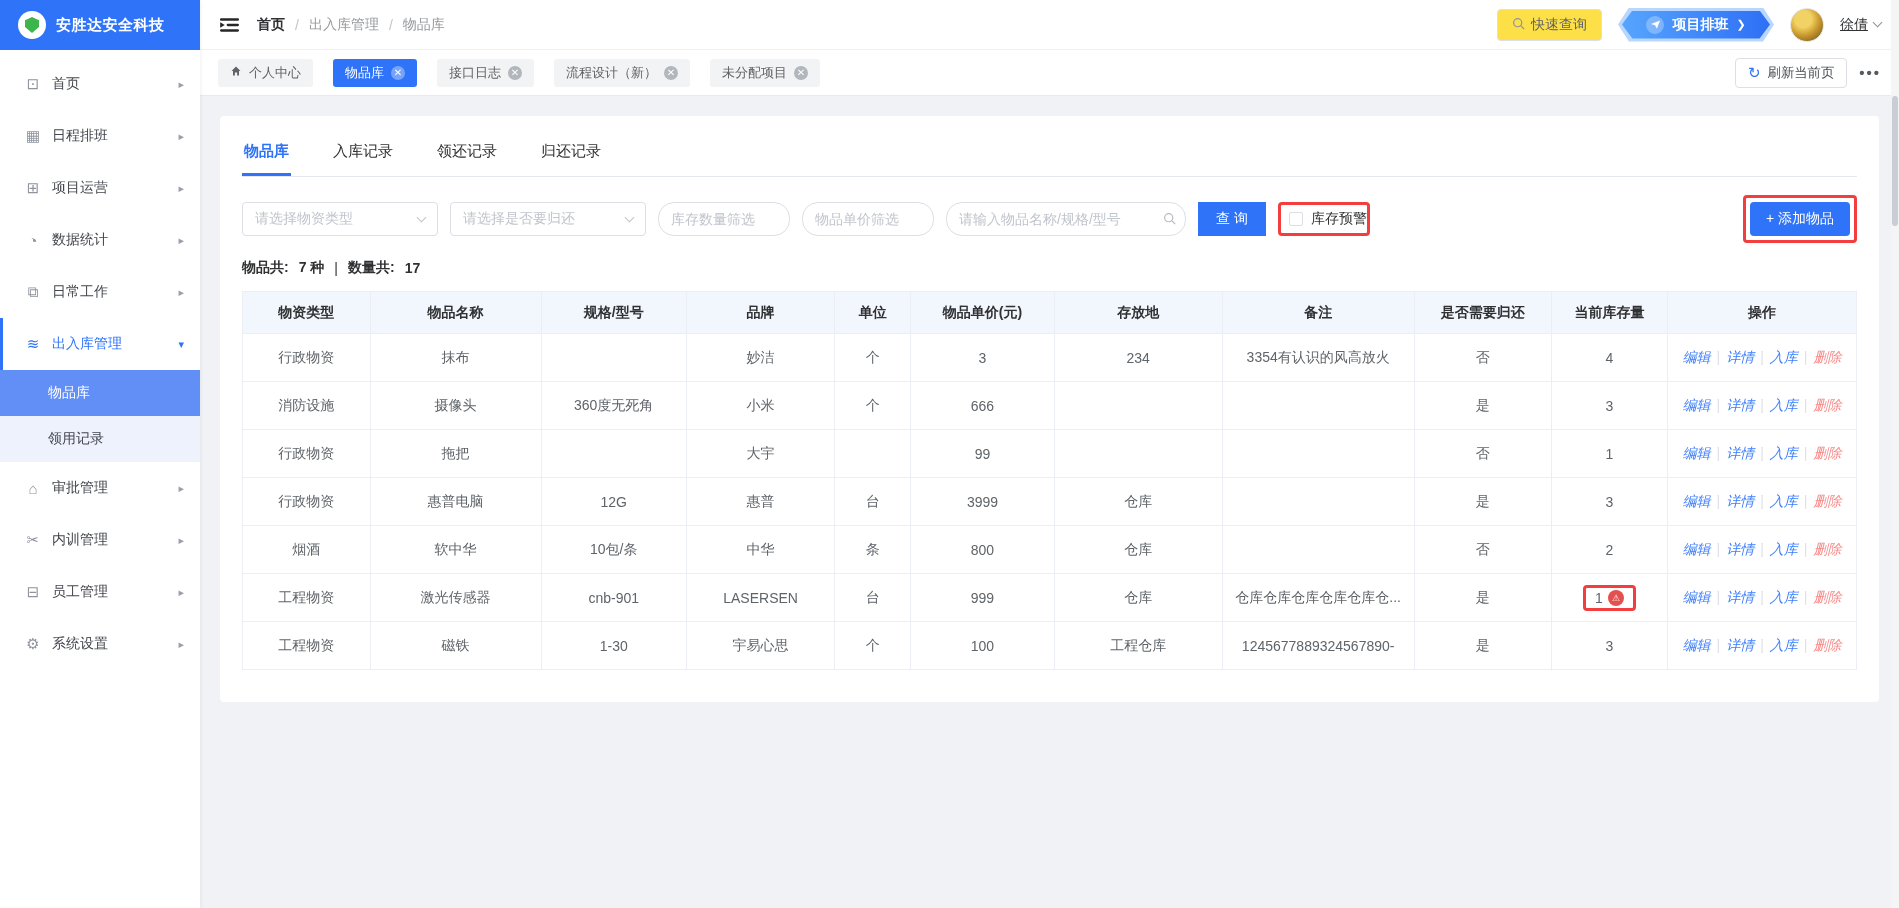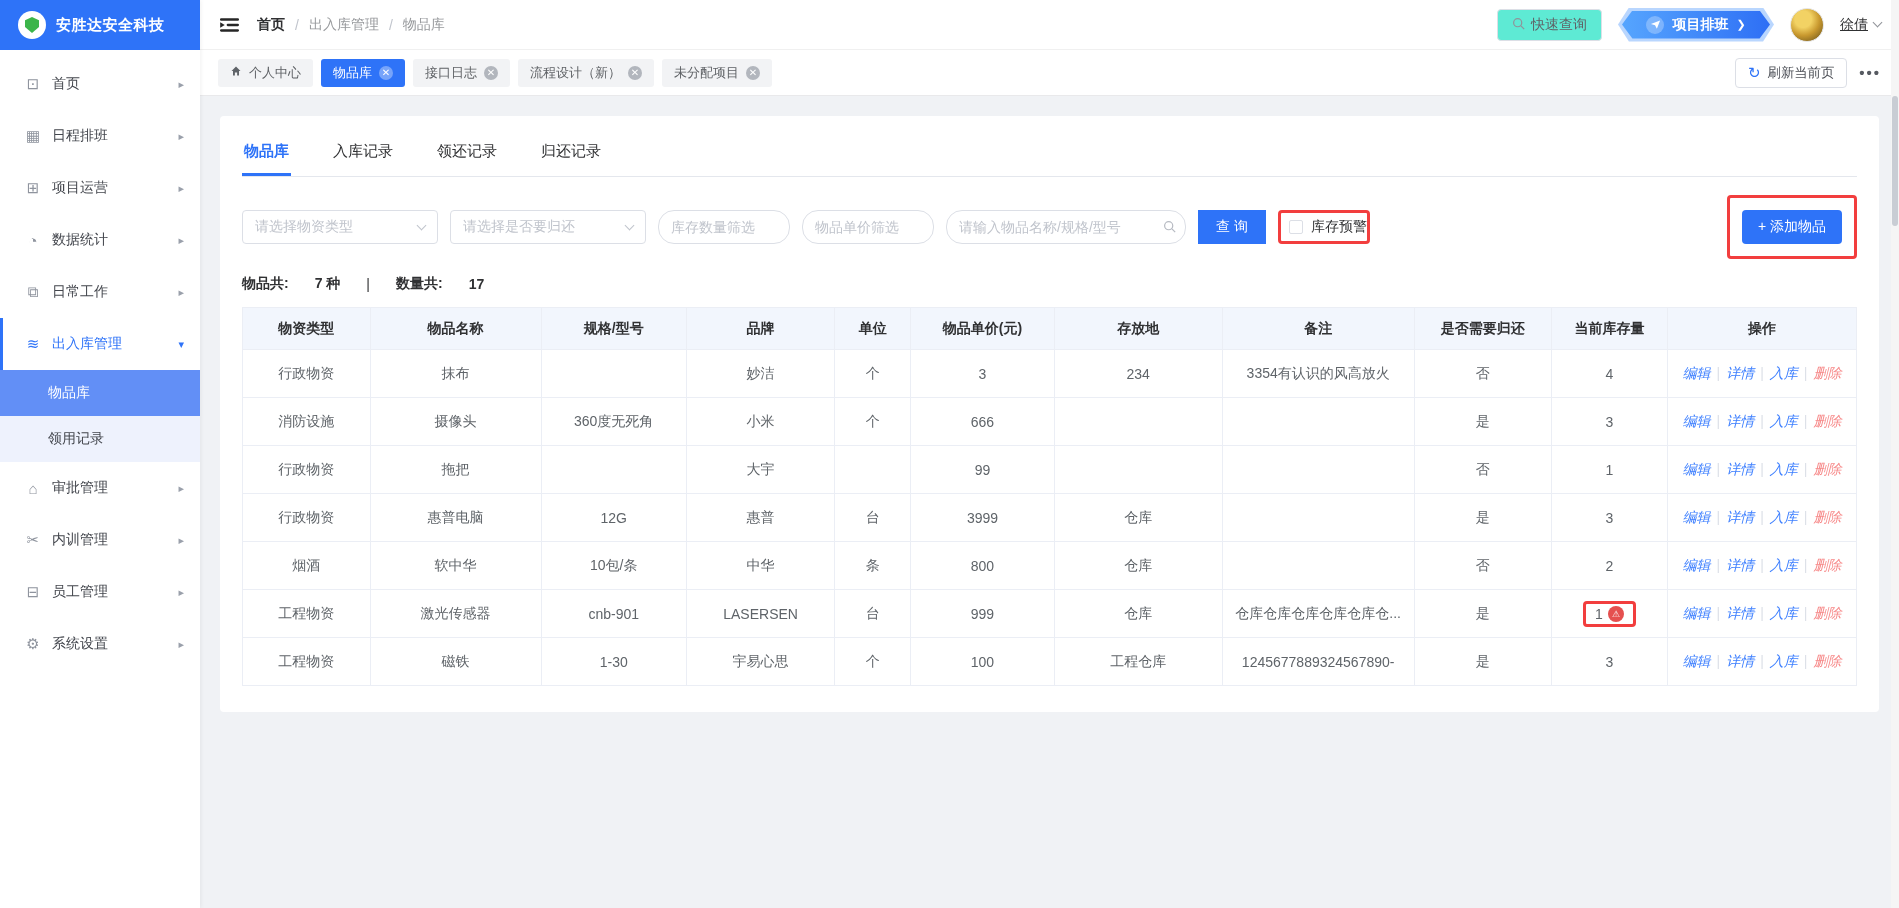--- a/index.html
+++ b/index.html
@@ -27,21 +27,21 @@
   .right { flex:1; display:flex; flex-direction:column; min-width:0; }
 
   
   .topbar { height:50px; background:#fff; display:flex; align-items:center; padding:0 18px 0 20px; border-bottom:1px solid #f0f0f0; }
   .fold-icon { margin-right:18px; cursor:pointer; display:flex; align-items:center; }
   .crumbs { display:flex; align-items:center; gap:10px; }
   .crumb-first { font-weight:bold; color:#303133; }
   .crumb { color:#97999c; }
   .crumb-sep { color:#c0c4cc; }
   .topbar-right { margin-left:auto; display:flex; align-items:center; gap:16px; }
-  .quick-btn { height:32px; border:1px solid #dcdfe6; border-radius:4px; background:#5eead4; color:#606266;
+  .quick-btn { height:32px; border:1px solid #dcdfe6; border-radius:4px; background:#fde047; color:#606266;
     display:flex; align-items:center; gap:6px; padding:0 14px; cursor:pointer; font-size:14px; }
   .hex-outer { padding:3px 4px; background:#b9d6fe; clip-path:polygon(7% 0,93% 0,100% 50%,93% 100%,7% 100%,0 50%); cursor:pointer; }
   .hex-inner { height:28px; min-width:148px; background:linear-gradient(90deg,#56a5fe,#2e6ff5);
     clip-path:polygon(7% 0,93% 0,100% 50%,93% 100%,7% 100%,0 50%);
     display:flex; align-items:center; justify-content:center; gap:8px; color:#fff; font-weight:bold; padding:0 16px; }
   .badge-icn { width:18px; height:18px; border-radius:50%; background:rgba(255,255,255,.28); display:flex; align-items:center; justify-content:center; }
   .badge-arrow { font-size:11px; }
   .avatar { width:34px; height:34px; border-radius:50%; cursor:pointer;
     background:radial-gradient(circle at 38% 32%, #f2d264 0 28%, #c9992f 55%, #5e4a17 100%); border:1px solid #e5e5e5;}
   .username { display:flex; align-items:center; gap:6px; cursor:pointer; color:#303133;text-decoration:underline; }
@@ -75,24 +75,24 @@
   .f-select .caret { margin-left:auto; width:7px; height:7px; border-right:1.5px solid #c0c4cc; border-bottom:1.5px solid #c0c4cc; transform:rotate(45deg); margin-top:-4px; }
   .f-input { height:34px; border:1px solid #dcdfe6; border-radius:16px; padding:0 12px; color:#606266; width:132px; font-size:14px; font-family:inherit; }
   .f-input::placeholder { color:#c0c4cc; }
   .f-search-wrap { position:relative; }
   .f-search { width:240px; padding-right:30px; }
   .search-glyph { position:absolute; right:10px; top:10px; color:#b6bac2; }
   .query-btn { height:34px; background:#2e73f8; color:#fff; border:none; border-radius:0; padding:0 18px; font-size:14px; cursor:pointer; }
   .red-box { border:3px solid #f23e3e; border-radius:4px; }
   .warn-check { display:flex; align-items:center; gap:8px; padding:5px 0 5px 8px; cursor:pointer; }
   .checkbox { width:14px; height:14px; border:1px solid #dcdfe6; border-radius:2px; background:#fff; }
-  .add-wrap { margin-left:auto; padding:12px; }
+  .add-wrap { margin-left:auto; padding:4px; }
   .add-btn { height:34px; background:#2e73f8; color:#fff; border:none; border-radius:4px; padding:0 16px; font-size:14px; cursor:pointer; }
 
-  .summary { margin:16px 0 14px; font-weight:bold; color:#303133; display:flex; align-items:center; gap:26px; }
+  .summary { margin:16px 0 14px; font-weight:bold; color:#303133; display:flex; align-items:center; gap:10px; }
   .summary .sep { color:#303133; font-weight:normal; }
 
   table { width:100%; border-collapse:collapse; table-layout:fixed; }
   th,td { border:1px solid #ebeef5; text-align:center; font-size:14px; overflow:hidden; white-space:nowrap; text-overflow:ellipsis; }
   th { background:#f2f6fd; color:#303133; font-weight:bold; height:42px; padding:0 6px; }
   td { height:48px; color:#5f6469; padding:0 6px; background:#fff; }
   .op-link { color:#3d7fff; cursor:pointer; text-decoration:none;font-style:italic; }
   .op-link.danger { color:#f78989; }
   .op-sep { color:#dde1e8; margin:0 6px; }
   .stock-warn { display:inline-flex; align-items:center; gap:5px; padding:2px 9px; }
@@ -212,21 +212,21 @@
         </div>
         <div class="avatar"></div>
         <div class="username">
           <span>徐倩</span>
           <span class="caret-down"></span>
         </div>
       </div>
     </header>
 
     <div class="chipbar">
-      <div id="chips" style="display:flex;gap:8px;">
+      <div id="chips" style="display:flex;gap:20px;">
           <div class="chip">
             <span><svg width="12" height="12" viewBox="0 0 16 16">
                 <path d="M8 2 L14 8 H12 V14 H9.5 V10 H6.5 V14 H4 V8 H2 Z" fill="#5f6368"></path>
               </svg></span>
             <span>个人中心</span>
           </div>
           <div class="chip active">
             <span>物品库</span>
             <span class="chip-close">✕</span>
           </div>

